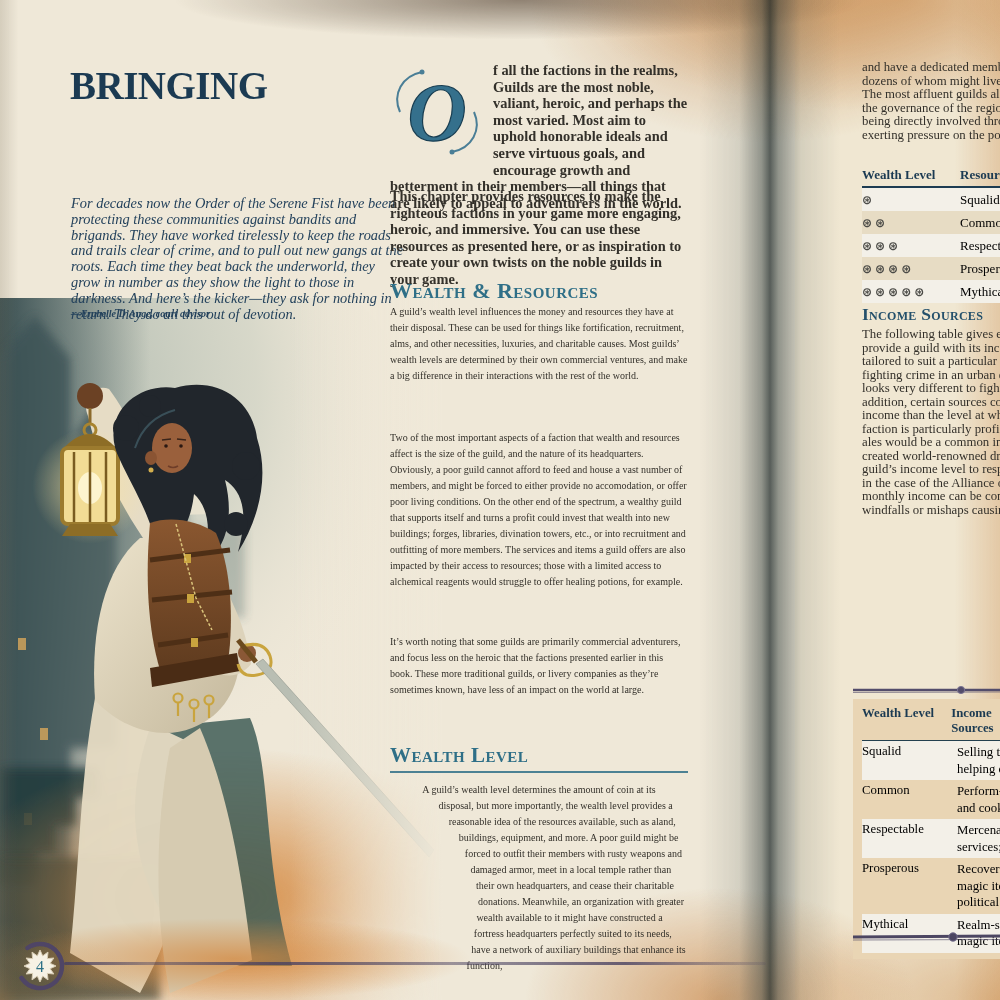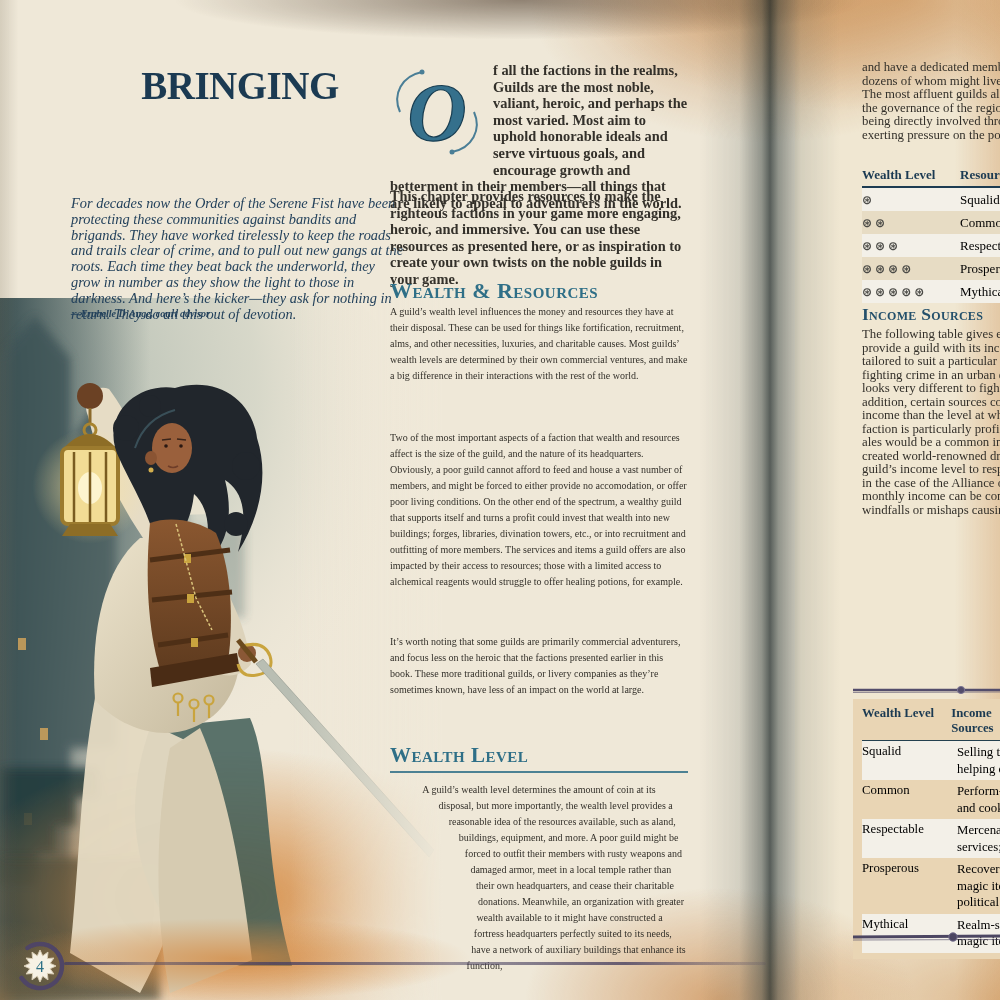--- a/index.html
+++ b/index.html
@@ -21,21 +21,21 @@
       radial-gradient(ellipse 260px 150px at 72% 100%, rgba(196,120,50,.60), transparent 75%),
       radial-gradient(ellipse 300px 130px at 100% 100%, rgba(198,130,62,.45), transparent 75%),
       radial-gradient(ellipse 200px 110px at 0% 100%, rgba(205,140,70,.40), transparent 72%),
       linear-gradient(270deg, rgba(198,130,62,.30), transparent 45px),
       linear-gradient(90deg, rgba(120,110,90,.22), transparent 18px);}
   .gutter{position:absolute;left:700px;top:0;width:140px;height:1000px;pointer-events:none;z-index:4;
     background:linear-gradient(90deg, transparent 0%, rgba(90,100,95,.18) 28%, rgba(52,64,62,.50) 44%,
       rgba(28,40,40,.72) 50%, rgba(52,64,62,.50) 56%, rgba(90,100,95,.18) 72%, transparent 100%);}
   
   .title{position:absolute;left:70px;top:68px;width:340px;color:var(--navy);
-    font-weight:700;font-size:39px;line-height:.93;letter-spacing:-.5px;z-index:5;text-align:center;}
+    font-weight:700;font-size:39px;line-height:.93;letter-spacing:-.5px;z-index:5;}
   .quote{position:absolute;left:71px;top:196px;width:336px;color:var(--quote-ink);
     font-style:italic;font-weight:400;font-size:14.4px;line-height:15.8px;z-index:5;}
   .attrib{position:absolute;left:71px;top:308px;width:336px;color:var(--quote-ink);
     font-style:italic;font-weight:700;font-size:10px;z-index:5;}
   .art{position:absolute;left:0;top:298px;width:470px;height:702px;z-index:1;pointer-events:none;}
   
   .mid{position:absolute;left:390px;width:298px;color:var(--body-ink);font-size:10px;line-height:16px;z-index:5;}
   .mid.bold{font-weight:700;font-size:14.4px;line-height:16.6px;}
   #intro{top:62px;} #intro2{top:188px;}
   #h-wr{top:280px;font-variant:small-caps;font-size:22px;line-height:1;color:var(--teal);letter-spacing:.5px;font-weight:600;}

